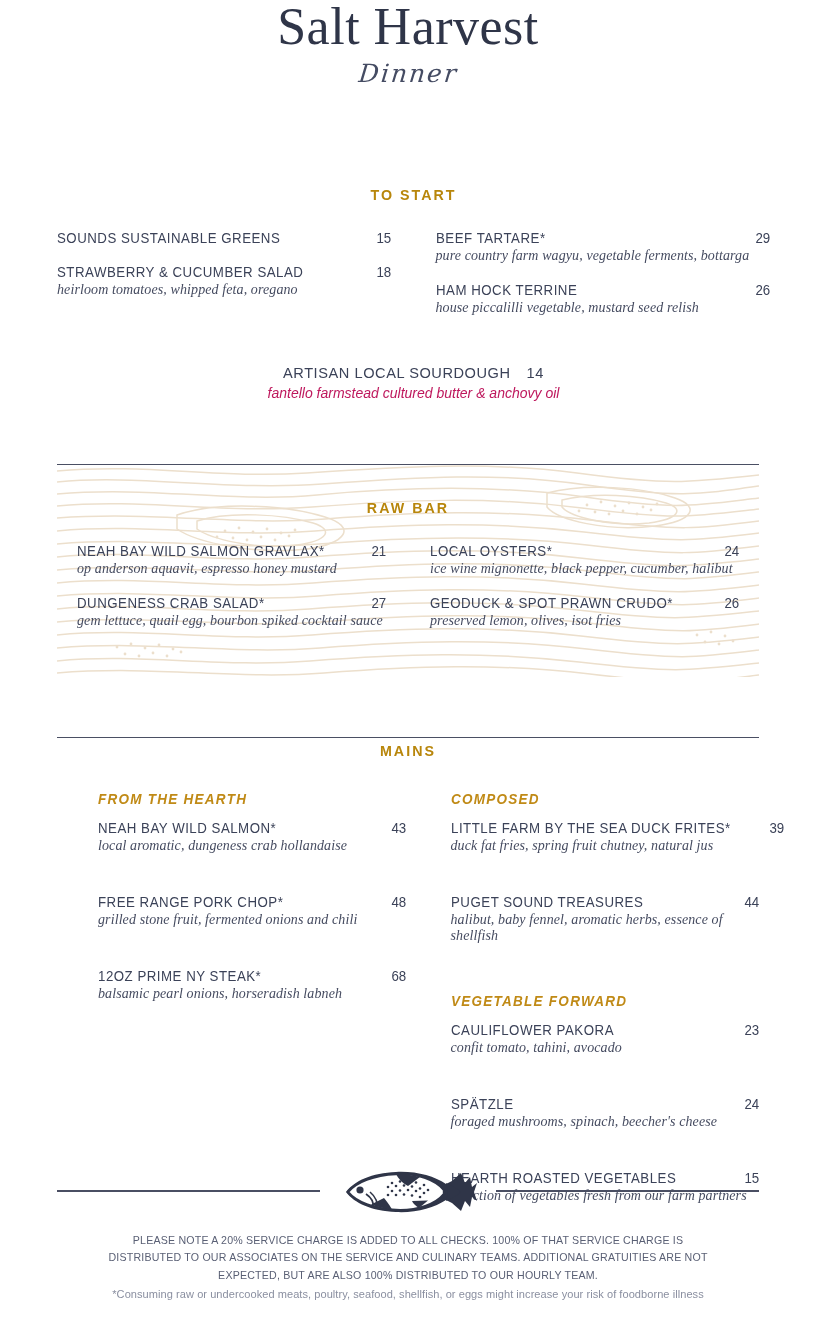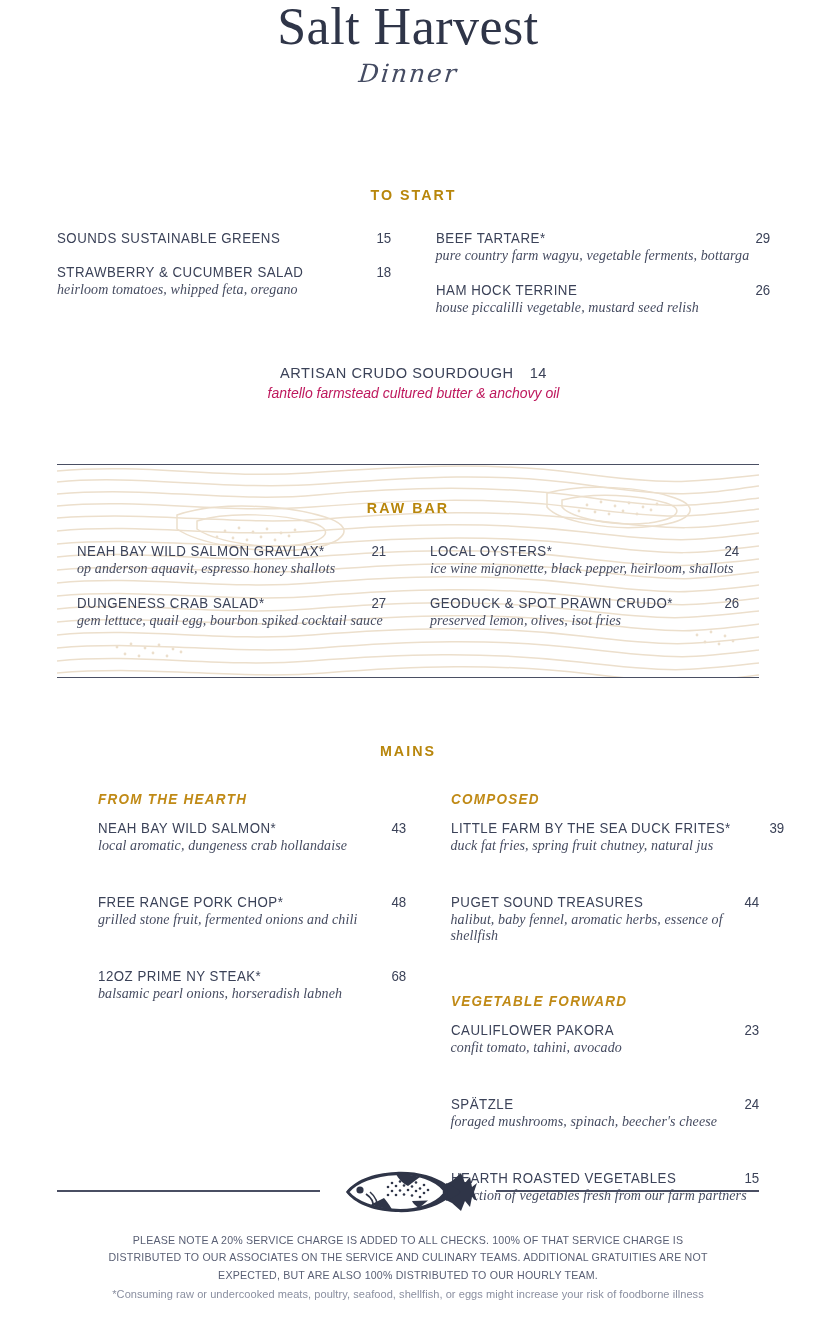--- a/index.html
+++ b/index.html
@@ -136,21 +136,21 @@
     color: #be185d;
     margin-top: 3px;
   }
 
   
   .rawbar {
     position: absolute;
     left: 57px;
     right: 57px;
     top: 464px;
-    height: 214px;
+    height: 274px;
     border-top: 1.3px solid #4a4f63;
     border-bottom: 1.3px solid #4a4f63;
     box-sizing: border-box;
   }
   .rawbar-texture {
     position: absolute;
     inset: 0;
     overflow: hidden;
     pointer-events: none;
   }
@@ -266,21 +266,21 @@
             <span class="item-price">26</span>
           </div>
           <div class="item-desc">house piccalilli vegetable, mustard seed relish</div>
         </div>
 
       </div>
     </div>
 
     <div class="centered-item">
       <div>
-        <span class="ci-line">ARTISAN CRUDO SOURDOUGH</span><span class="ci-line ci-price">14</span>
+        <span class="ci-line">ARTISAN LOCAL SOURDOUGH</span><span class="ci-line ci-price">14</span>
       </div>
       <div class="ci-desc">fantello farmstead cultured butter &amp; anchovy oil</div>
     </div>
   </div>
 
   <div class="rawbar">
 
     <div class="rawbar-texture">
       <svg width="702" height="212" viewBox="0 0 702 212" preserveAspectRatio="none" xmlns="http://www.w3.org/2000/svg">
         <g fill="none" stroke="#ecdfcc" stroke-width="1.5">
@@ -356,40 +356,40 @@
       <div class="section-head">RAW BAR</div>
 
       <div class="cols">
         <div class="col">
 
           <div class="item">
             <div class="item-top">
               <span class="item-name">NEAH BAY WILD SALMON GRAVLAX*</span>
               <span class="item-price">21</span>
             </div>
-            <div class="item-desc">op anderson aquavit, espresso honey shallots</div>
+            <div class="item-desc">op anderson aquavit, espresso honey mustard</div>
           </div>
 
           <div class="item">
             <div class="item-top">
               <span class="item-name">DUNGENESS CRAB SALAD*</span>
               <span class="item-price">27</span>
             </div>
             <div class="item-desc">gem lettuce, quail egg, bourbon spiked cocktail sauce</div>
           </div>
 
         </div>
         <div class="col">
 
           <div class="item">
             <div class="item-top">
               <span class="item-name">LOCAL OYSTERS*</span>
               <span class="item-price">24</span>
             </div>
-            <div class="item-desc">ice wine mignonette, black pepper, heirloom, shallots</div>
+            <div class="item-desc">ice wine mignonette, black pepper, cucumber, halibut</div>
           </div>
 
           <div class="item">
             <div class="item-top">
               <span class="item-name">GEODUCK &amp; SPOT PRAWN CRUDO*</span>
               <span class="item-price">26</span>
             </div>
             <div class="item-desc">preserved lemon, olives, isot fries</div>
           </div>
 

